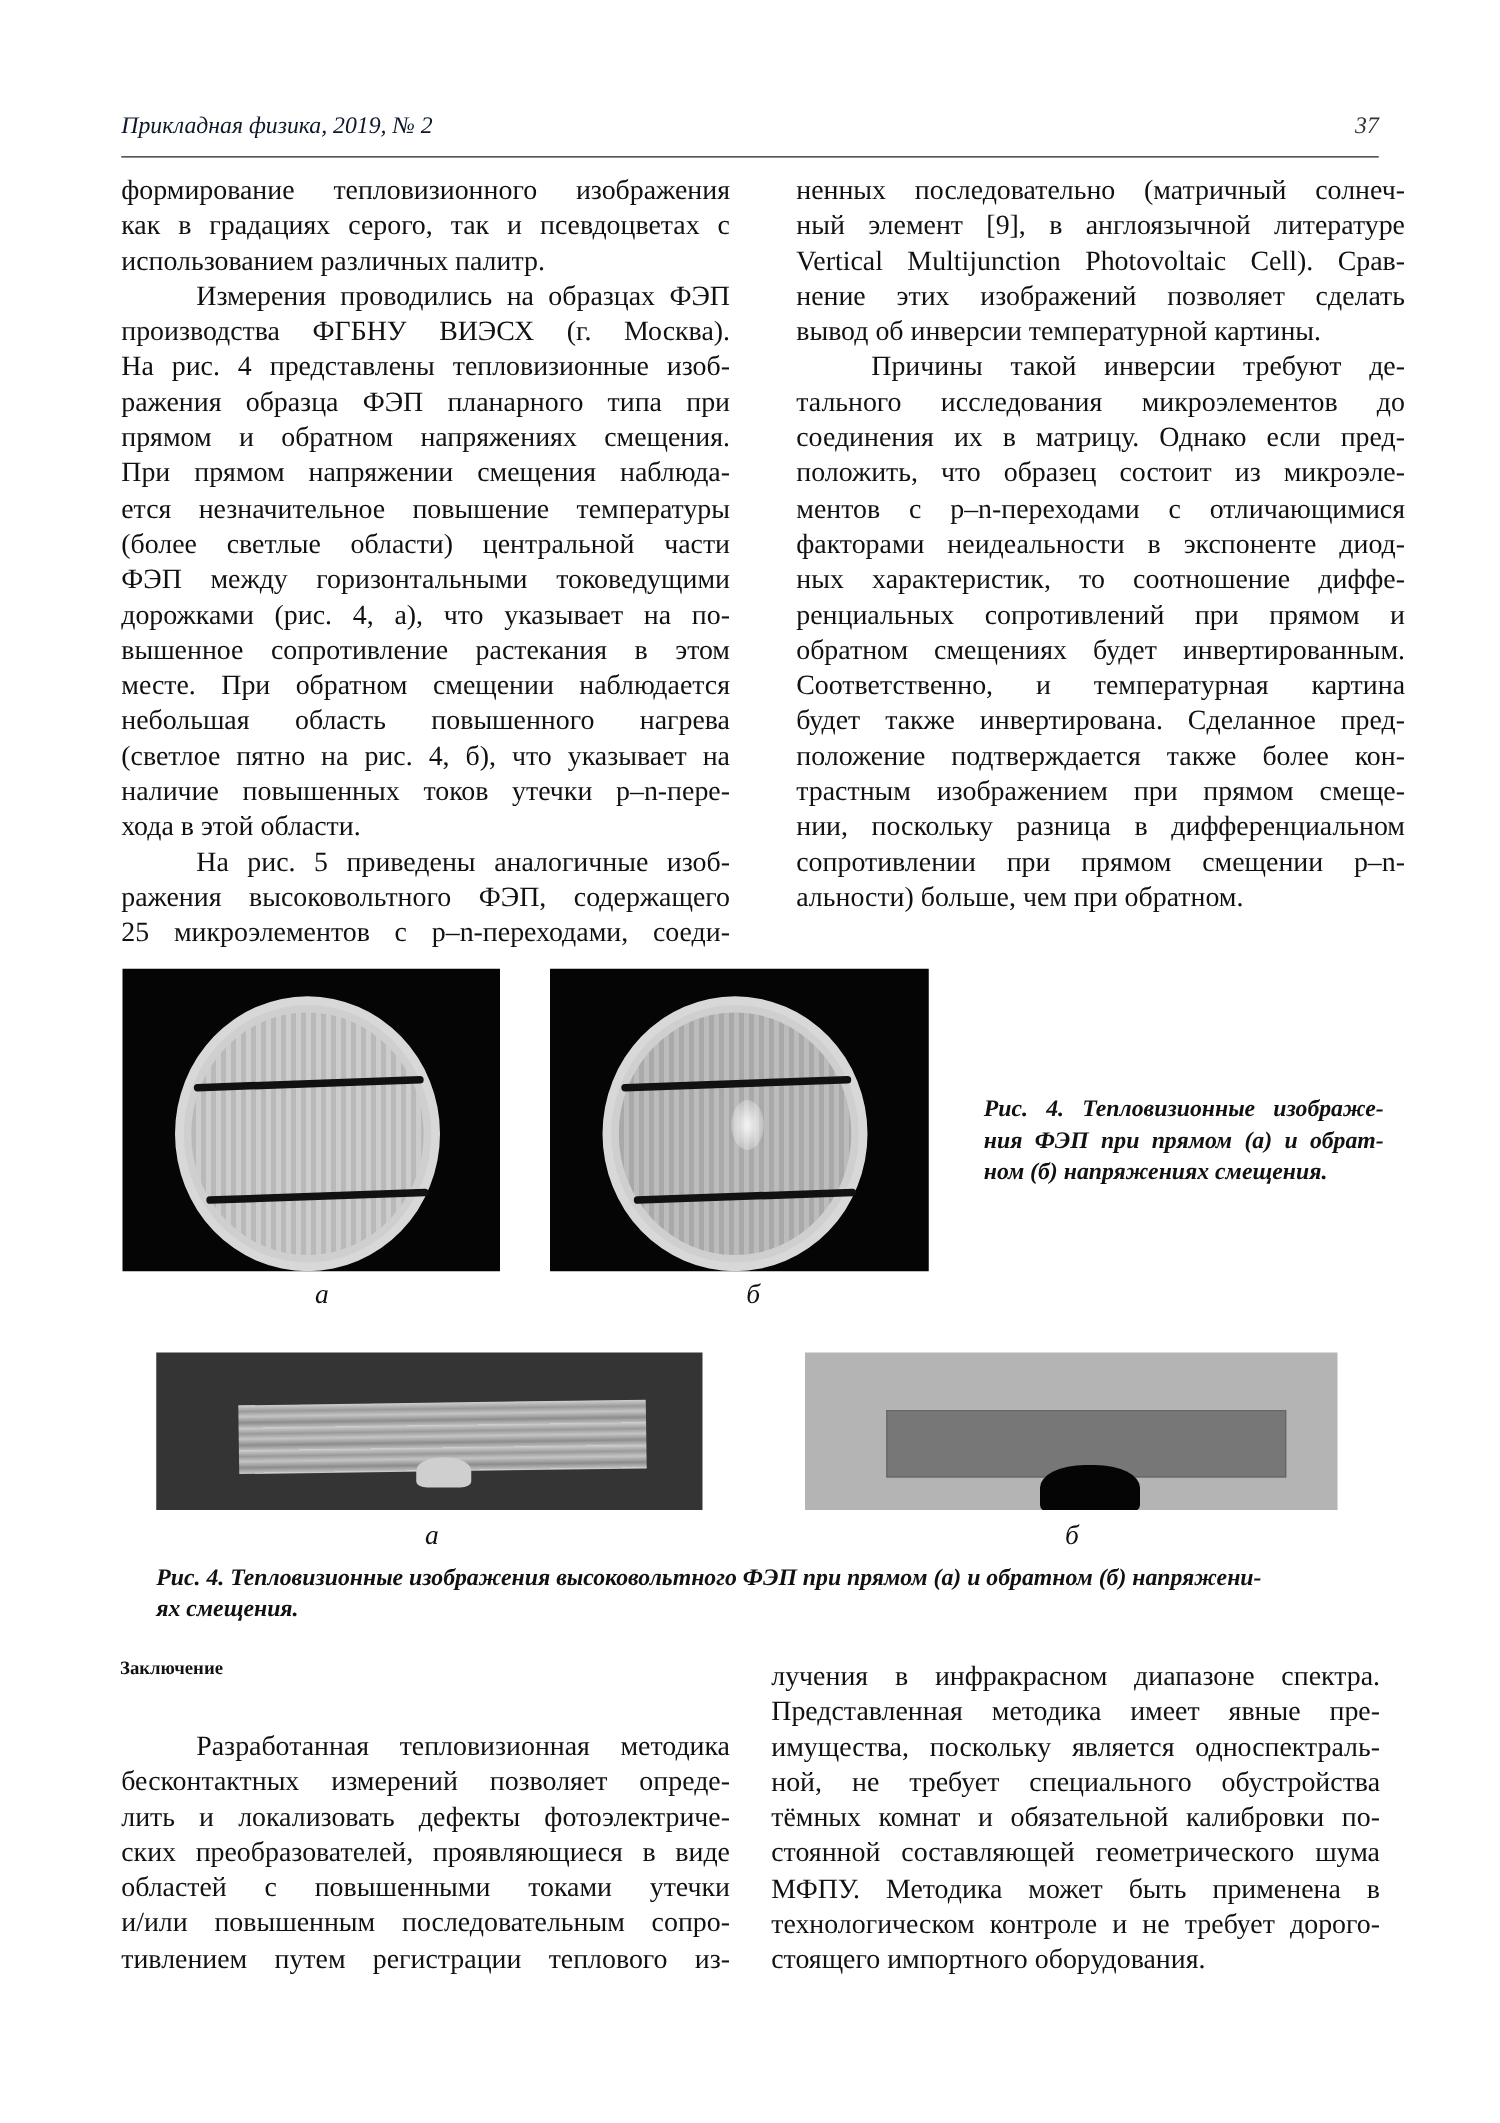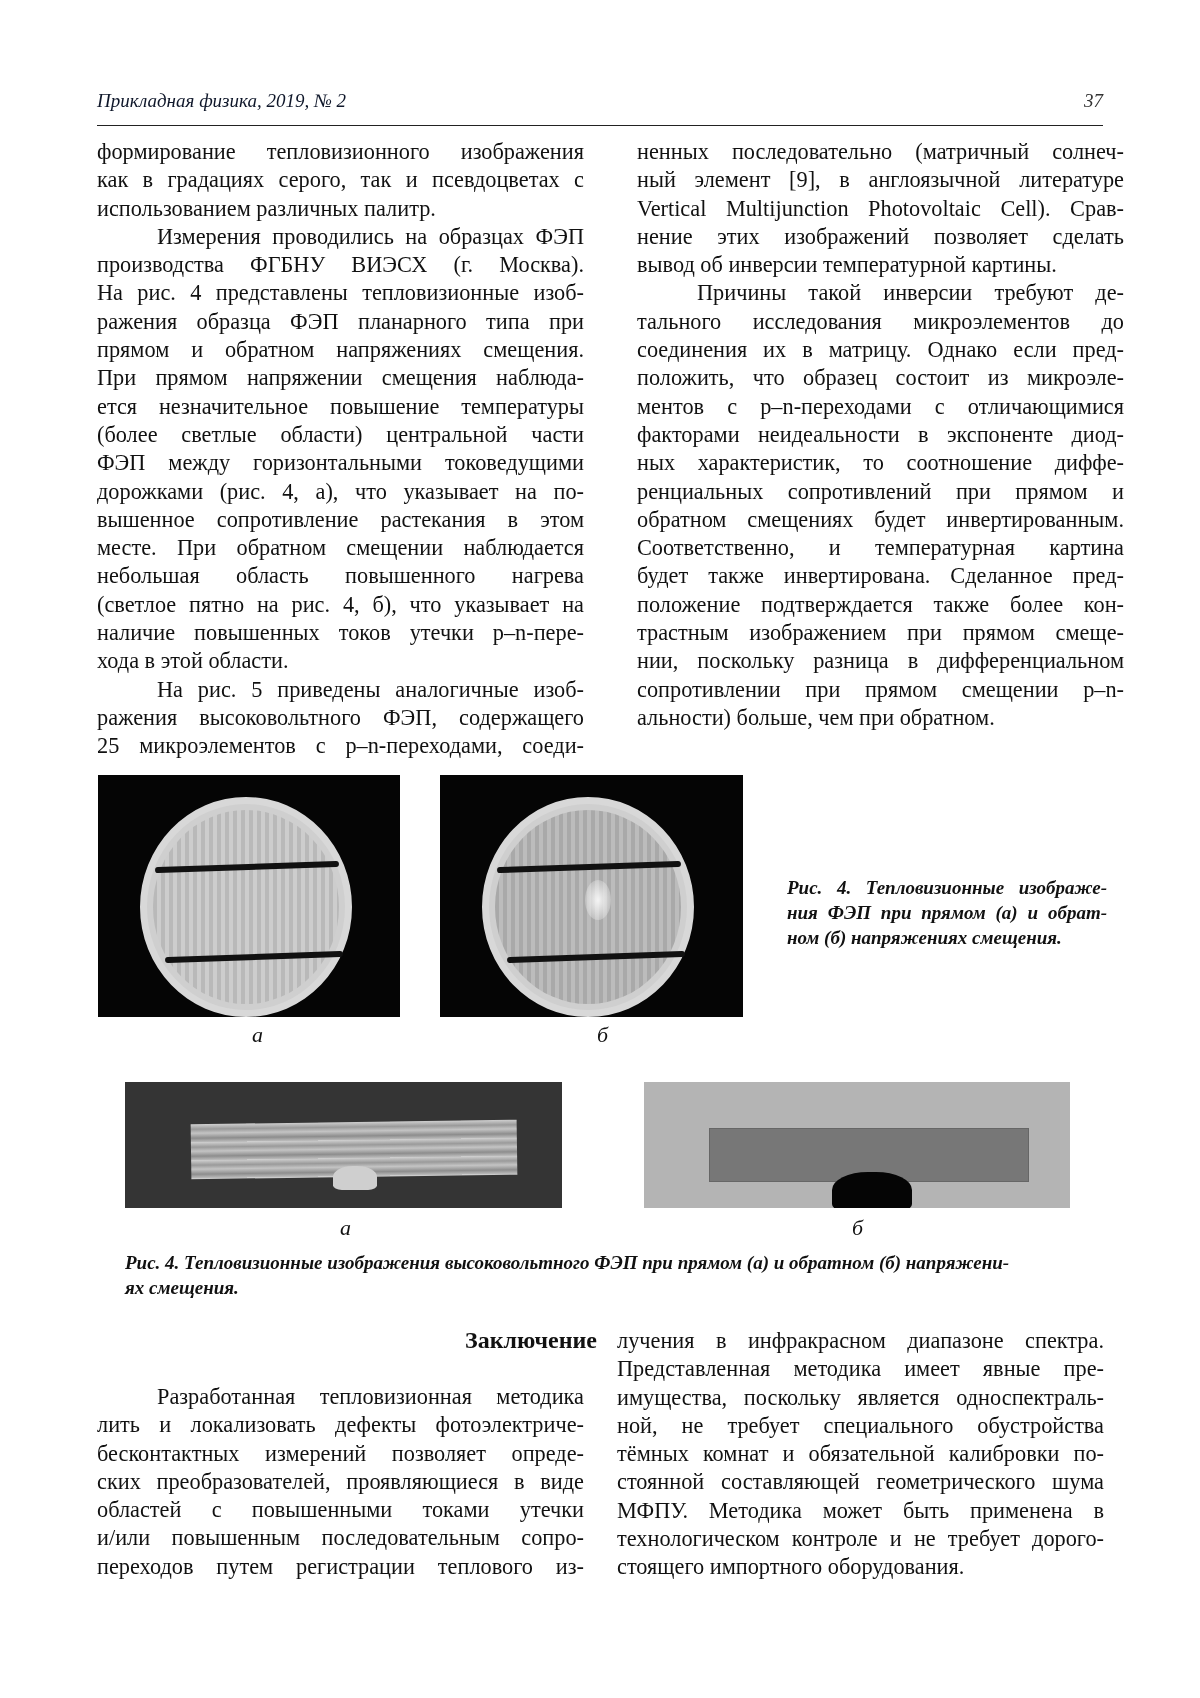--- a/index.html
+++ b/index.html
@@ -31,22 +31,22 @@
   .fig-label { position: absolute; font-size: 22px; font-style: italic; }
   .caption { position: absolute; font-size: 19px; font-weight: bold; font-style: italic; line-height: 25px; }
   .cap4 { left: 787px; top: 862px; width: 320px; text-align: justify; }
   .cap5 { left: 125px; top: 1250px; width: 940px; }
 
   .fig5a { background: #343434; }
   .fig5b { background: #b4b4b4; }
   .strip-a { position: absolute; background: repeating-linear-gradient(180deg, #cfcfcf 0px, #9a9a9a 5px, #c4c4c4 9px, #8d8d8d 14px, #bdbdbd 18px); }
   .strip-b { position: absolute; background: #777; border: 1px solid #666; }
   .blob { position: absolute; border-radius: 45% 45% 20% 20%; }
-  .heading { position: absolute; left: 110px; width: 487px; top: 1327px; text-align: right;
-             font-weight: bold; font-size: 24px; }
+  .heading { position: absolute; left: 96px; width: 487px; top: 1327px; text-align: left;
+             font-weight: bold; font-size: 15px; }
 </style>
 </head>
 <body>
 
 <div class="abs hdr-journal">Прикладная физика, 2019, № 2</div>
 <div class="abs hdr-page">37</div>
 <div class="abs hdr-rule"></div>
 
 <div class="col col-left">
   <span class="line">формирование тепловизионного изображения</span>
@@ -136,26 +136,26 @@
 
 <div class="caption cap5">
   <div>Рис. 4. Тепловизионные изображения высоковольтного ФЭП при прямом (а) и обратном (б) напряжени-</div>
   <div>ях смещения.</div>
 </div>
 
 <div class="heading">Заключение</div>
 
 <div class="col col-left2">
   <span class="line indent">Разработанная тепловизионная методика</span>
+  <span class="line">бесконтактных измерений позволяет опреде-</span>
   <span class="line">лить и локализовать дефекты фотоэлектриче-</span>
-  <span class="line">бесконтактных измерений позволяет опреде-</span>
   <span class="line">ских преобразователей, проявляющиеся в виде</span>
   <span class="line">областей с повышенными токами утечки</span>
   <span class="line">и/или повышенным последовательным сопро-</span>
-  <span class="line">переходов путем регистрации теплового из-</span>
+  <span class="line">тивлением путем регистрации теплового из-</span>
 </div>
 
 <div class="col col-right2">
   <span class="line">лучения в инфракрасном диапазоне спектра.</span>
   <span class="line">Представленная методика имеет явные пре-</span>
   <span class="line">имущества, поскольку является односпектраль-</span>
   <span class="line">ной, не требует специального обустройства</span>
   <span class="line">тёмных комнат и обязательной калибровки по-</span>
   <span class="line">стоянной составляющей геометрического шума</span>
   <span class="line">МФПУ. Методика может быть применена в</span>

